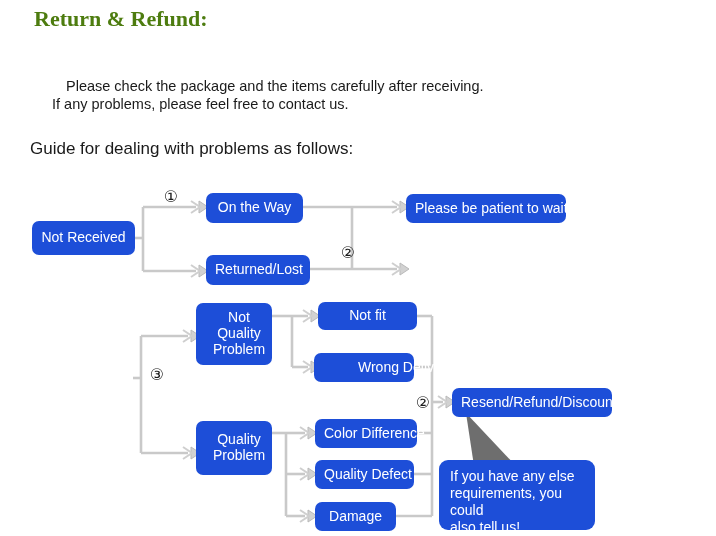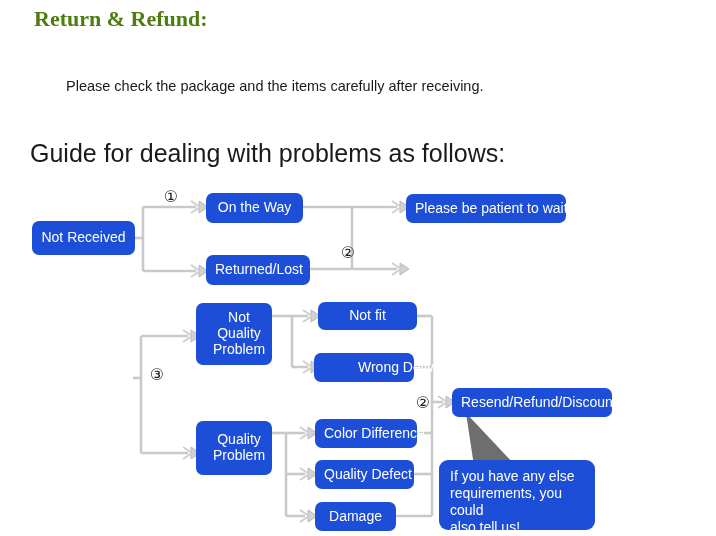--- a/index.html
+++ b/index.html
@@ -12,21 +12,21 @@
     font-weight:bold;font-size:22px;letter-spacing:0px;
     color:#4d7c0f;white-space:nowrap;
   }
   .intro{
     position:absolute;font-size:14.5px;color:#1a1a1a;white-space:nowrap;
   }
   .intro.l1{left:48px;top:78px;margin-left:18px;}
   .intro.l2{left:52px;top:96px;}
   .guide{
     position:absolute;left:30px;top:139px;
-    font-size:25px;color:#1a1a1a;white-space:nowrap;
+    font-size:17px;color:#1a1a1a;white-space:nowrap;
   }
 
   #chart{position:absolute;left:0;top:0;width:716px;height:536px;}
 
   .nodebox{
     position:absolute;background:#1d4ed8;border-radius:7px;
     color:#ffffff;display:flex;align-items:center;
     box-sizing:border-box;padding:0 9px;
     font-size:14px;line-height:1.12;white-space:nowrap;
   }
@@ -45,20 +45,21 @@
     box-sizing:border-box;padding:8px 10px 8px 11px;
   }
 </style>
 </head>
 <body>
 
 <div id="page">
 
   <div class="title">Return &amp; Refund:</div>
   <div class="intro l1">Please check the package and the items carefully after receiving.</div>
+  <div class="intro l2">If any problems, please feel free to contact us.</div>
   <div class="guide">Guide for dealing with problems as follows:</div>
 
   <svg id="chart" viewBox="0 0 716 536">
     <defs>
       <g id="ah">
         <path d="M0,-6 L9,0 L0,6 Z" fill="#d2d2d2" stroke="#b9b9b9" stroke-width="1"></path>
         <path d="M-8,-6 L1,0 L-8,6" fill="none" stroke="#cfcfcf" stroke-width="2"></path>
       </g>
     </defs>
     <g fill="none" stroke="#c9c9c9" stroke-width="2.6" stroke-linejoin="miter">

